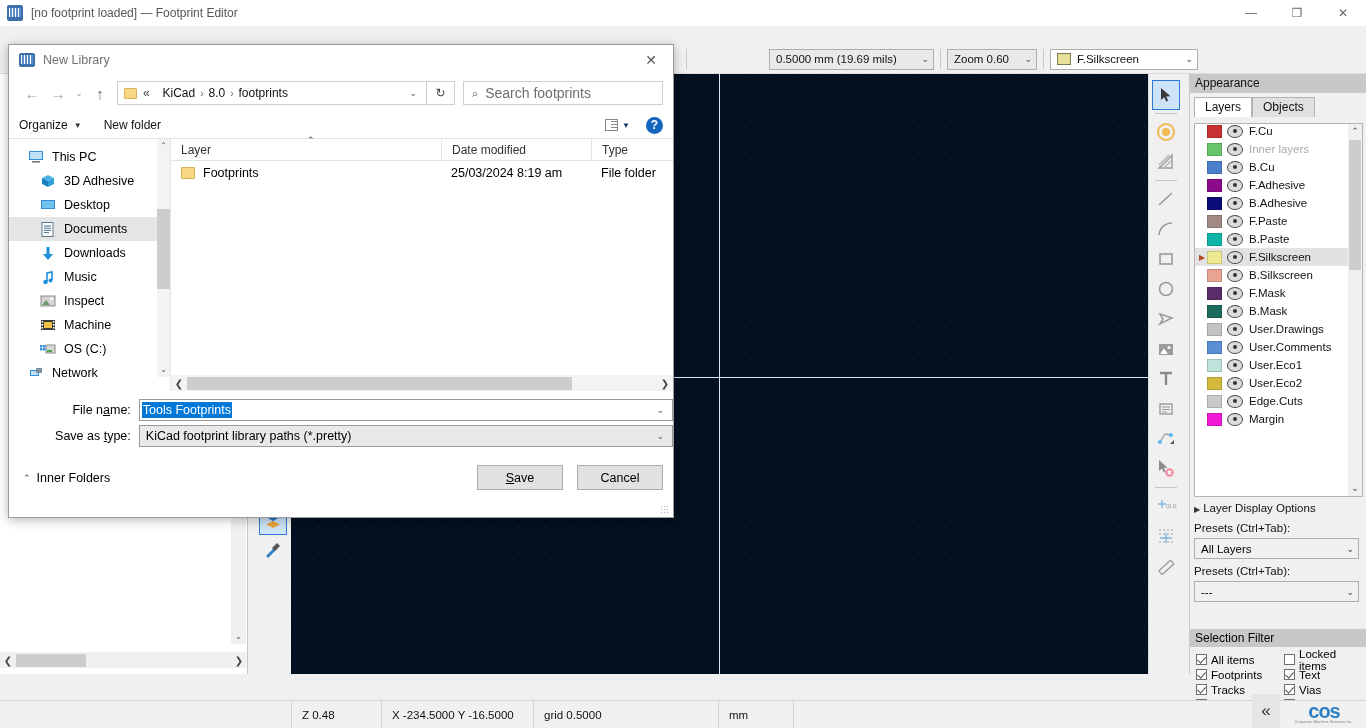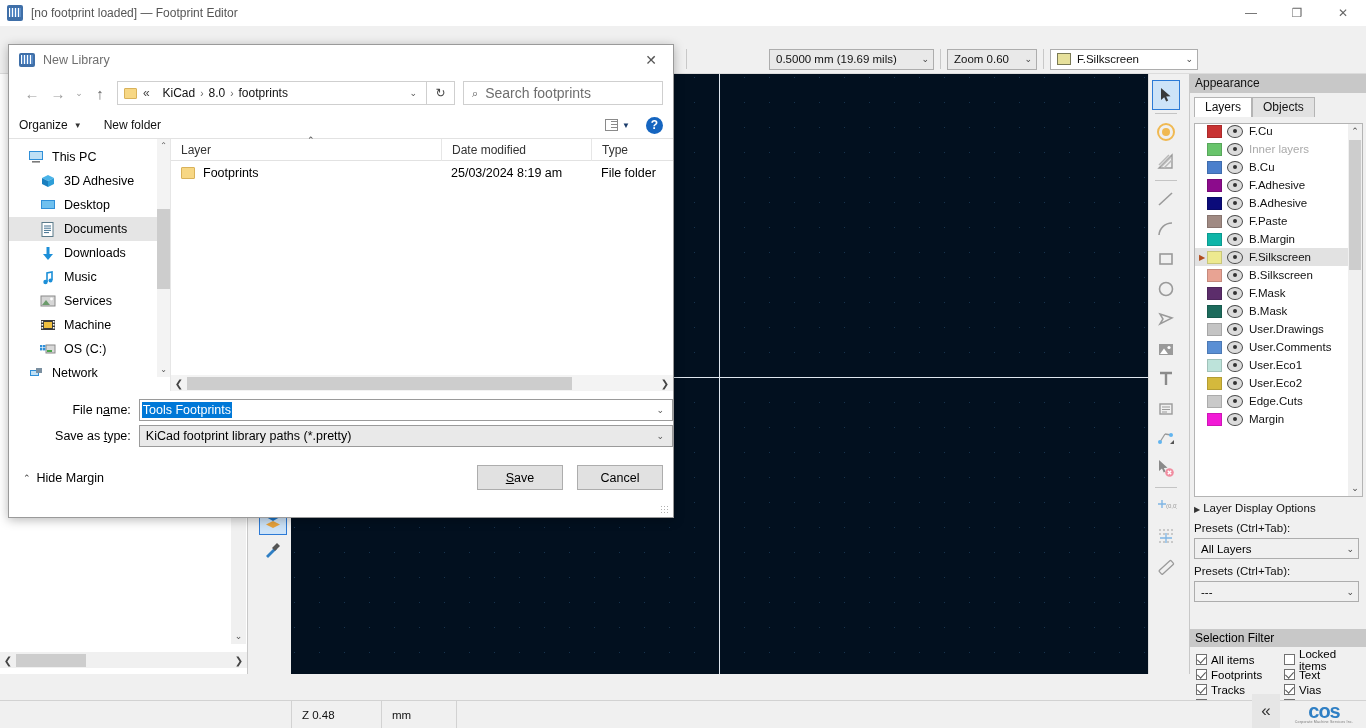--- a/index.html
+++ b/index.html
@@ -1372,21 +1372,21 @@
           <div class="lrow">
             <span class="lcaret"></span>
             <span class="lswatch" style="background: rgb(160, 138, 131);"></span>
             <span class="leye"></span>
             <span class="lname">F.Paste</span>
           </div>
           <div class="lrow">
             <span class="lcaret"></span>
             <span class="lswatch" style="background: rgb(15, 181, 168);"></span>
             <span class="leye"></span>
-            <span class="lname">B.Margin</span>
+            <span class="lname">B.Paste</span>
           </div>
           <div class="lrow sel">
             <span class="lcaret">▶</span>
             <span class="lswatch" style="background: rgb(237, 233, 143);"></span>
             <span class="leye"></span>
             <span class="lname">F.Silkscreen</span>
           </div>
           <div class="lrow">
             <span class="lcaret"></span>
             <span class="lswatch" style="background: rgb(232, 163, 147);"></span>
@@ -1508,20 +1508,22 @@
           <span>Rule Areas</span>
         </div>
         <div class="cbrow"></div>
         <div class="cbrow"></div>
       </div>
   </div>
 
   <div class="statusbar">
     <div class="sb-cell" style="width:292px"></div>
     <div class="sb-cell" style="width:90px">Z 0.48</div>
+    <div class="sb-cell" style="width:152px">X -234.5000  Y -16.5000</div>
+    <div class="sb-cell" style="width:185px">grid 0.5000</div>
     <div class="sb-cell" style="width:75px">mm</div>
     <div class="sb-cell" style="flex:1; border-right:none;"></div>
   </div>
   <div class="sb-collapse">«</div>
   <div class="sb-logo">
     <div class="logo-text">cos</div>
     <div class="logo-sub">Corporate Machine Services Inc.</div>
   </div>
 
   <div class="dialog">
@@ -1633,21 +1635,21 @@
               <span>Music</span>
             </div>
             <div class="side-row" style="padding-left: 30px;">
               <span class="ic">
                 <svg width="16" height="14">
                   <rect x="1" y="2" width="14" height="10" fill="#d6d6d6" stroke="#8a8a8a"></rect>
                   <circle cx="11.5" cy="5" r="1.4" fill="#fff"></circle>
                   <polygon points="2,11 6,6 10,11" fill="#6b9b6b"></polygon>
                 </svg>
               </span>
-              <span>Services</span>
+              <span>Inspect</span>
             </div>
             <div class="side-row" style="padding-left: 30px;">
               <span class="ic">
                 <svg width="16" height="14">
                   <rect x="1" y="2" width="14" height="10" fill="#3a3a3a"></rect>
                   <rect x="4" y="4" width="8" height="6" fill="#f0c040"></rect>
                   <g fill="#fff">
                     <rect x="1.5" y="3" width="1.6" height="1.6"></rect>
                     <rect x="1.5" y="6" width="1.6" height="1.6"></rect>
                     <rect x="1.5" y="9" width="1.6" height="1.6"></rect>
@@ -1738,21 +1740,21 @@
         <div class="forminput grey">
           <span>KiCad footprint library paths (*.pretty)</span>
           <span class="fi-chev">⌄</span>
         </div>
       </div>
     </div>
 
     <div class="dlg-foot">
       <div class="hidefolders">
         <span class="car">⌃</span>
-        <span>Hide Margin</span>
+        <span>Inner Folders</span>
       </div>
       <div style="margin-left:auto"></div>
       <div class="dbtn"><u class="acc">S</u>ave</div>
       <div class="dbtn">Cancel</div>
     </div>
 
     <div class="grip"></div>
   </div>
 
 </div>

